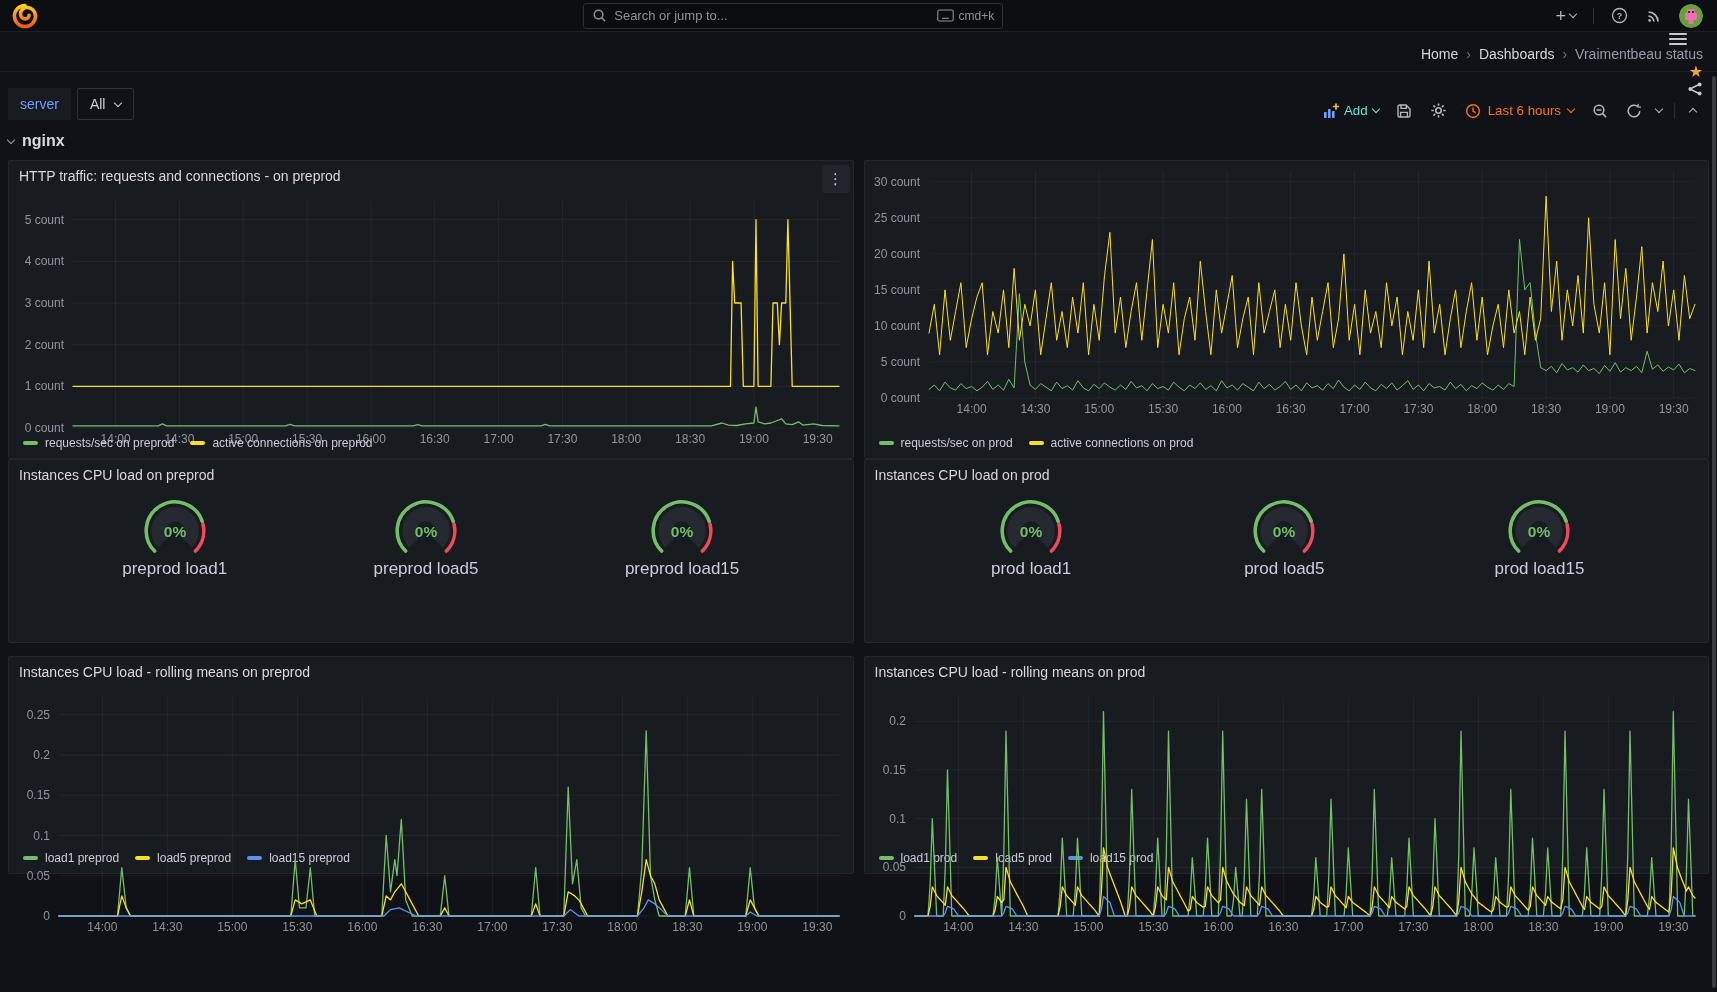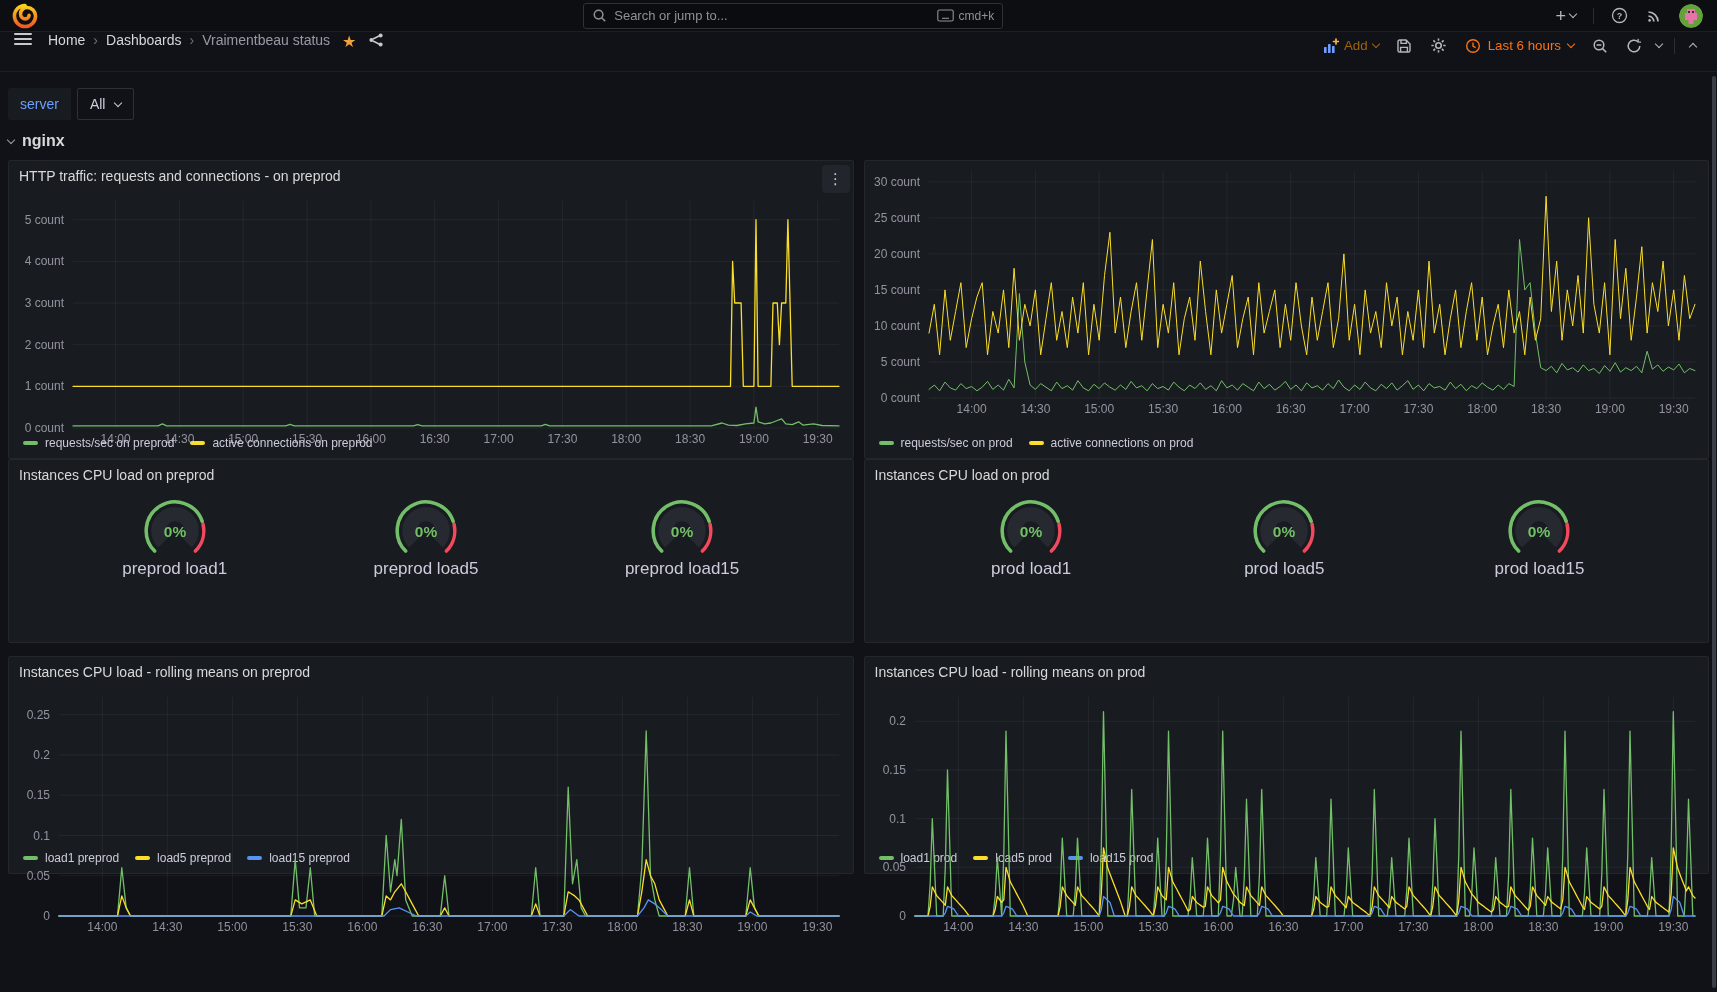--- a/index.html
+++ b/index.html
@@ -18,30 +18,30 @@
   .searchbox input::placeholder{color:#8e9197;}
   .kbd-hint{display:flex;align-items:center;gap:5px;font-size:12px;color:#8e9197;}
   .nav-right{display:flex;align-items:center;gap:4px;}
   .iconbtn{background:none;border:none;color:#b4b7bd;display:flex;align-items:center;gap:4px;padding:4px 7px;cursor:pointer;font-family:inherit;}
   .plus-glyph{font-size:18px;line-height:14px;color:#b4b7bd;}
   .vdiv{width:1px;height:16px;background:#2c2e33;margin:0 6px;}
   .avatar{width:24px;height:24px;border-radius:50%;overflow:hidden;margin:0 4px 0 6px;cursor:pointer;}
   .chev{width:6px;height:6px;border-right:1.5px solid currentColor;border-bottom:1.5px solid currentColor;display:inline-block;transform:rotate(45deg);margin-top:-3px;}
   .chev.up{transform:rotate(-135deg);margin-top:3px;}
   
-  .crumbbar{height:40px;display:flex;align-items:flex-start;padding:0 14px;background:#111217;border-bottom:1px solid #1d1f24;}
+  .crumbbar{height:40px;display:flex;align-items:flex-end;padding:0 14px;background:#111217;border-bottom:1px solid #1d1f24;flex-direction:column;}
   .hamburger{color:#c7c9ce;margin-right:16px;cursor:pointer;display:flex;}
   .crumbs{display:flex;align-items:center;gap:8px;font-size:14px;}
   .crumb{color:#d5d6da;font-weight:500;cursor:pointer;}
   .crumb.current{color:rgba(204,204,220,.72);font-weight:400;cursor:default;}
   .crumb-sep{color:#70737a;font-size:14px;}
   .star{color:#f2a13c;font-size:16px;margin-left:12px;cursor:pointer;}
   .shareic{margin-left:12px;color:#c7c9ce;cursor:pointer;display:flex;}
   .crumb-right{margin-left:auto;display:flex;align-items:center;gap:2px;color:#c7c9ce;font-size:14px;}
-  .addbtn{color:#a16207;font-weight:500;display:flex;align-items:center;gap:5px;}
+  .addbtn{color:#5eead4;font-weight:500;display:flex;align-items:center;gap:5px;}
   .toolbtn{padding:5px 8px;}
   .timebtn{display:flex;align-items:center;gap:7px;color:#f97316;}
   
   .content{padding-top:16px;}
   .varrow{display:flex;align-items:center;padding:0 8px;}
   .varlabel{height:32px;display:flex;align-items:center;padding:0 12px;background:#181b1f;border-radius:2px 0 0 2px;color:#6e9fff;font-size:14px;cursor:pointer;}
   .varvalue{height:32px;display:flex;align-items:center;gap:10px;padding:0 12px;margin-left:6px;border:1px solid #2c3235;border-radius:2px;color:#ccccdc;font-size:14px;cursor:pointer;}
   .row-hdr{display:flex;align-items:center;gap:8px;margin:12px 8px 10px;font-size:16px;font-weight:700;color:#d8d9da;cursor:pointer;}
   .row-hdr .chev{color:#9da0a6;margin-top:-2px;}
   .grid2{display:grid;grid-template-columns:1fr 1fr;column-gap:10px;padding:0 8px;}

